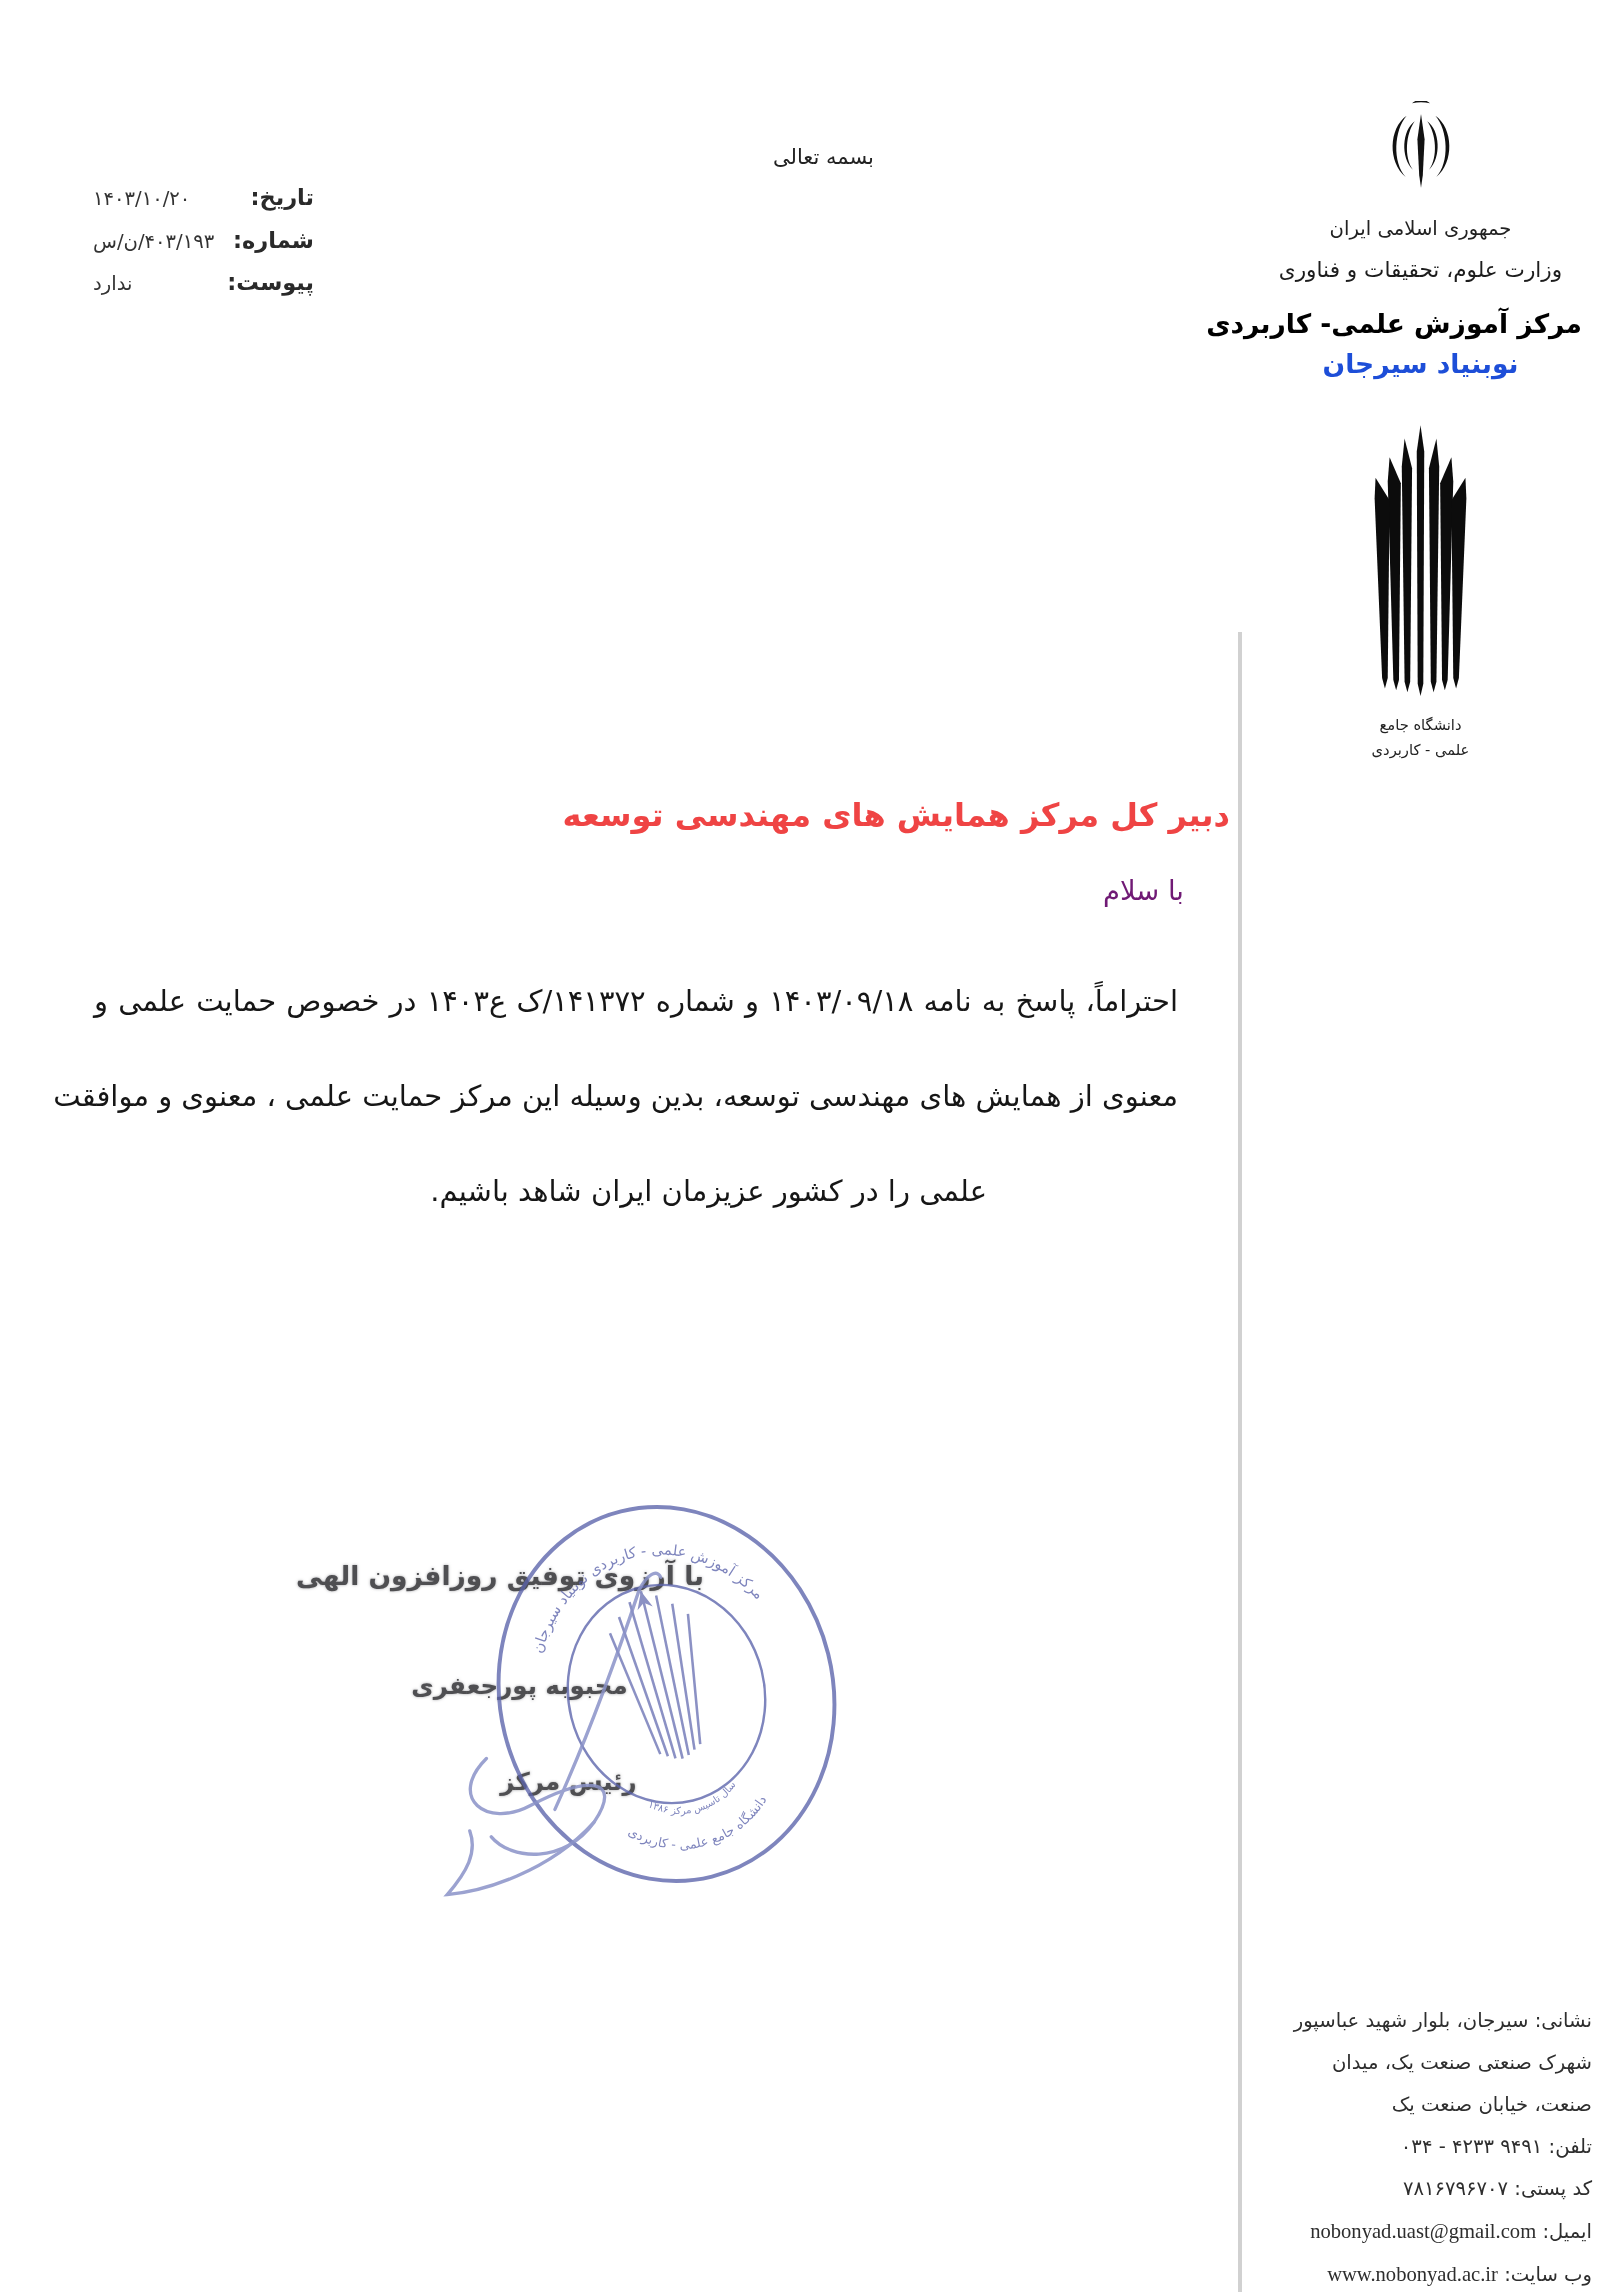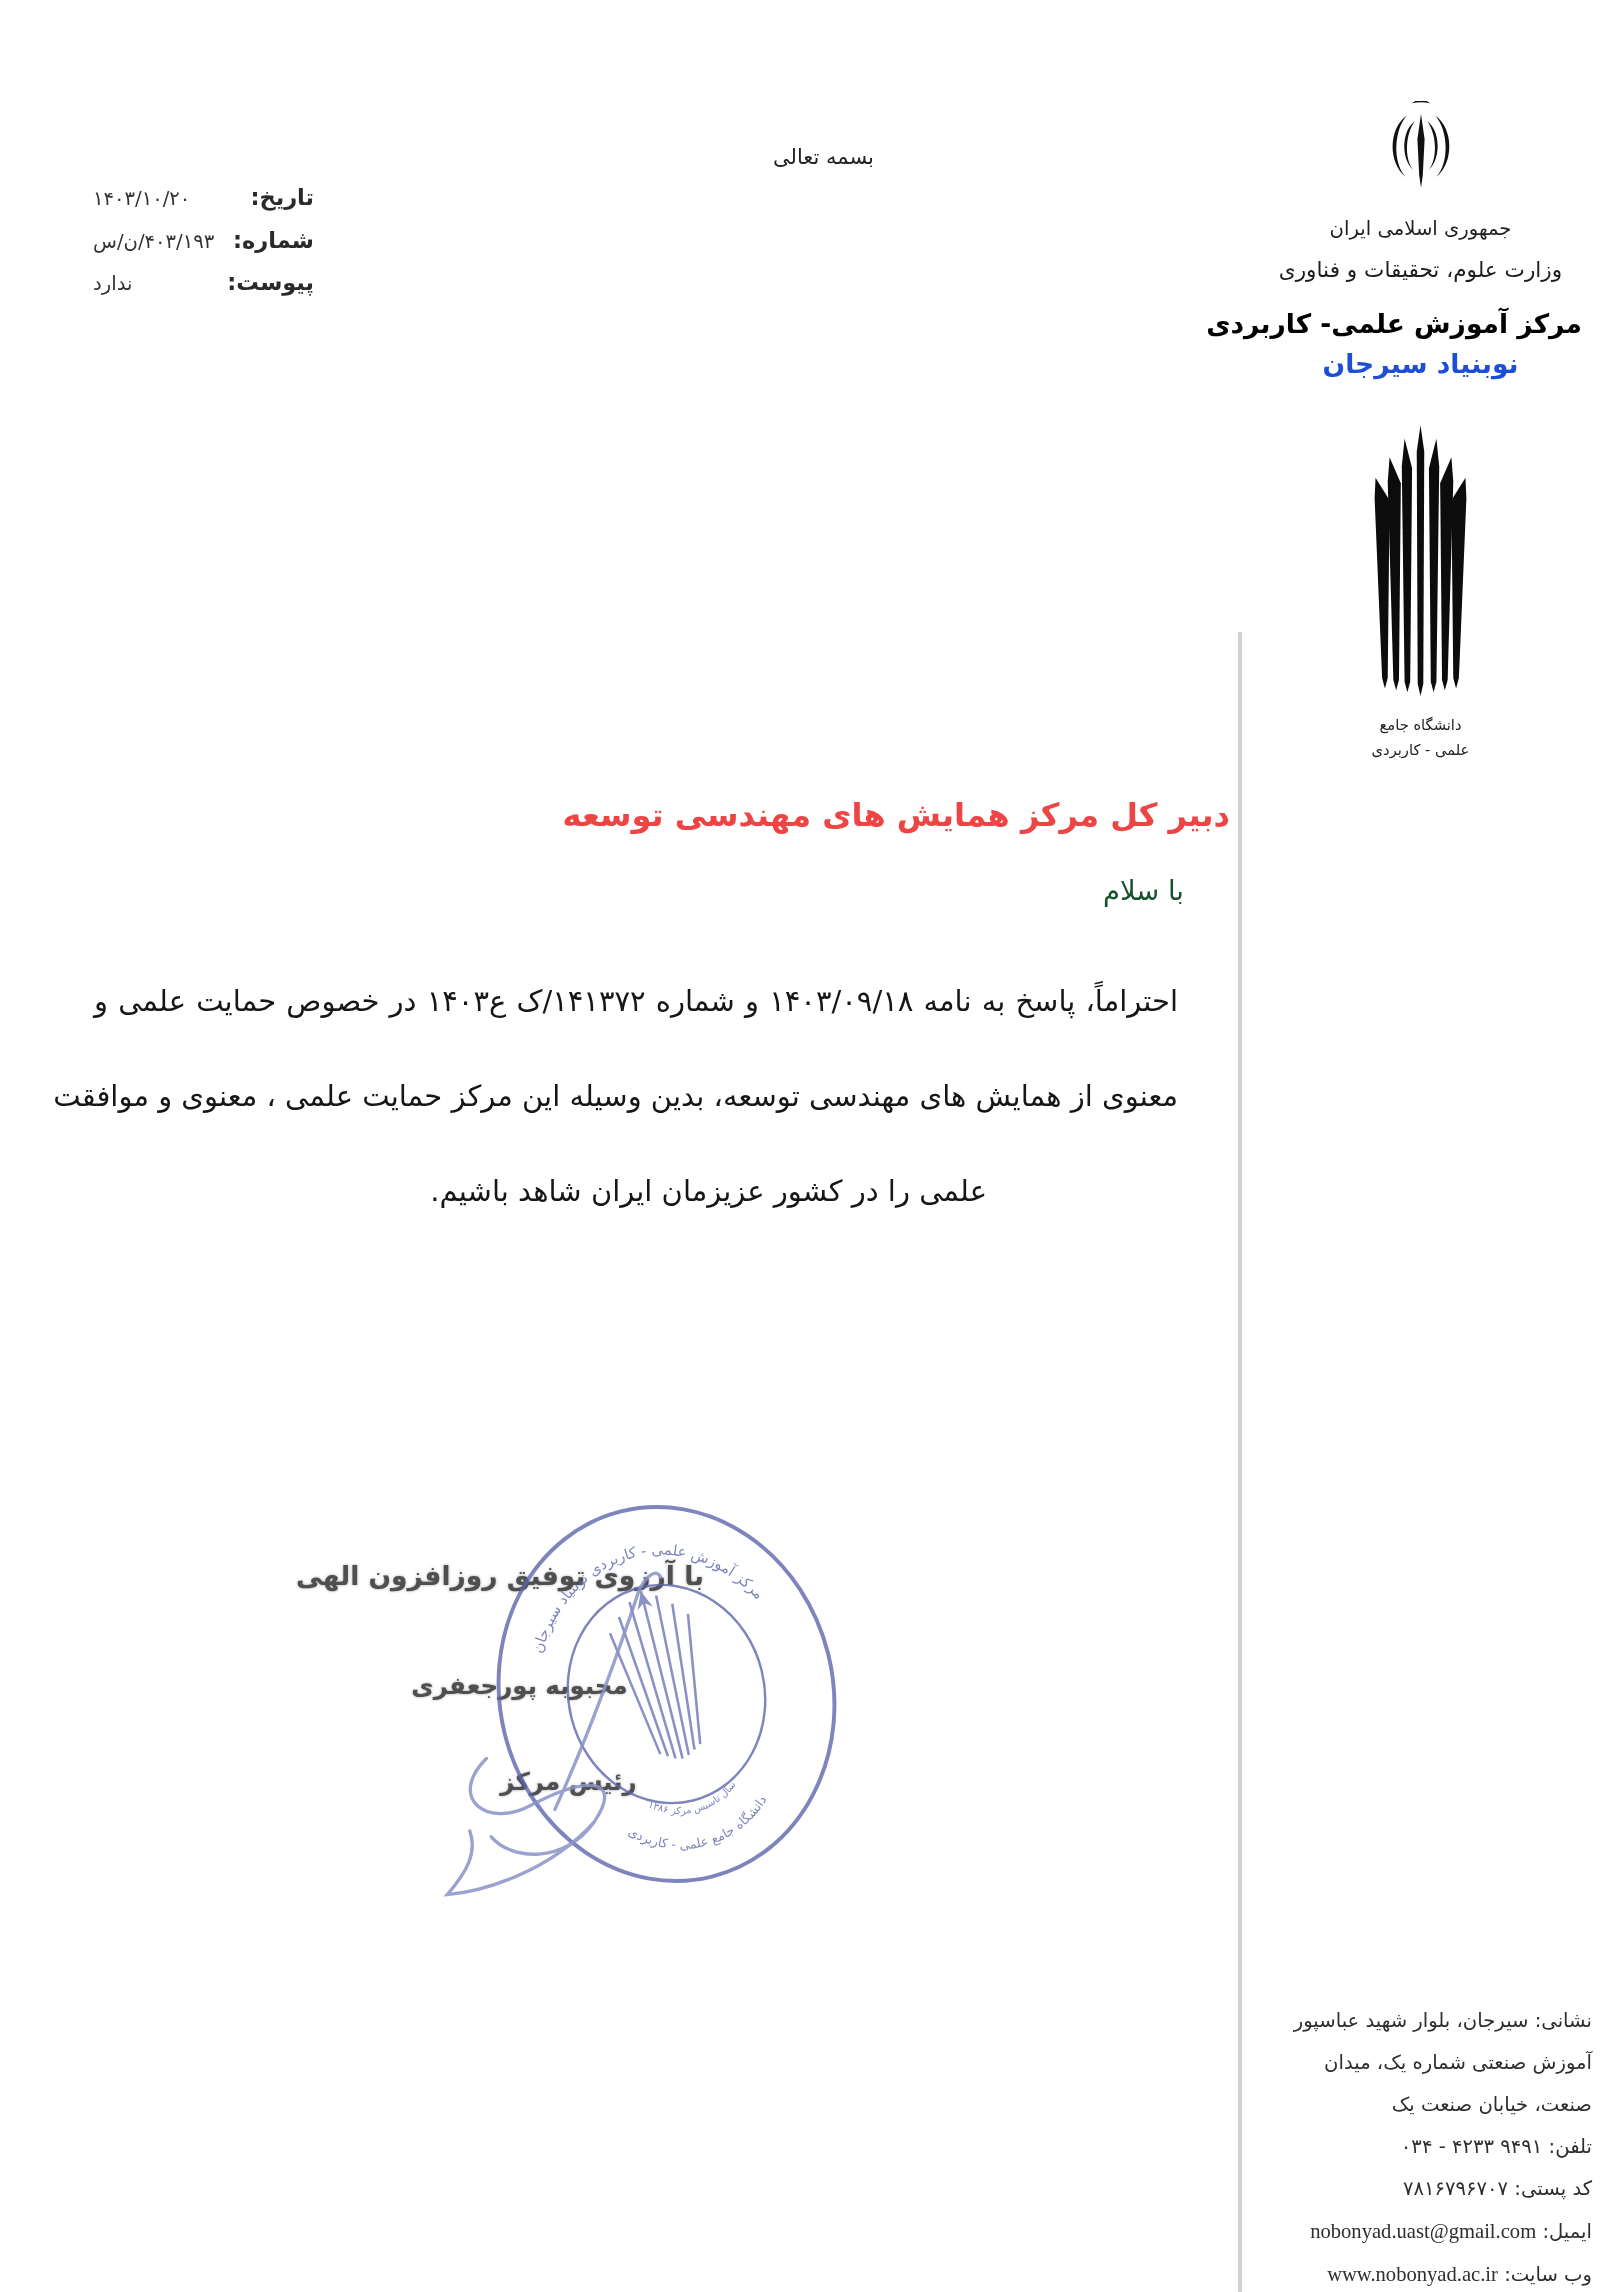--- a/index.html
+++ b/index.html
@@ -25,21 +25,21 @@
   .lh-bold2{font-size:26.5px;font-weight:bold;margin-top:8.8px;color:#1d4ed8;}
   .lh-logo{margin-top:41px;}
   .lh-caption{font-size:14.7px;line-height:24.5px;color:#222;margin-top:5.9px;}
 
   
   #foldline{left:1238px;top:632px;width:3.9px;height:1660px;background:#bdbdbd;opacity:.7;}
 
   
   #recipient-1{right:391px;top:668px;font-size:32px;font-weight:bold;color:#000;}
   #recipient-2{right:391px;top:796px;font-size:32px;font-weight:bold;color:#ef4444;}
-  #salutation{right:437px;top:875px;font-size:27.4px;color:#14532d;}
+  #salutation{right:437px;top:875px;font-size:27.4px;color:#701a75;}
 
   
   #body{left:94px;top:984px;width:1084px;}
   .body-line{font-size:29px;color:#161616;height:95px;direction:rtl;
              text-align:justify;text-align-last:justify;white-space:nowrap;}
   .body-line.last{text-align:center;text-align-last:right;padding-left:0;padding-right:191px;}
 
   
   .sig-gray{color:#4f4f52;font-weight:bold;text-shadow:0 0 2.9px rgba(90,90,95,.55);}
   #sig-wish{left:294px;top:1560px;width:412px;text-align:center;font-size:26.5px;}
@@ -159,21 +159,21 @@
         <path d="M 252,42 C 260,26 270,20 274,29"></path>
         <path d="M 252,42 C 226,120 196,200 166,266"></path>
         <path d="M 96,214 C 56,254 96,286 141,262 C 200,231 236,234 206,279 C 176,322 121,318 101,294"></path>
         <path d="M 206,279 C 160,330 92,350 56,353 C 76,330 87,310 79,288"></path>
       </g>
     </svg>
   </div>
 
   <div id="footer" class="abs">
     <div class="nowrap">نشانی: سیرجان، بلوار شهید عباسپور</div>
-    <div class="nowrap">آموزش صنعتی شماره یک، میدان</div>
+    <div class="nowrap">شهرک صنعتی صنعت یک، میدان</div>
     <div class="nowrap">صنعت، خیابان صنعت یک</div>
     <div class="nowrap">تلفن: ۹۴۹۱ ۴۲۳۳ - ۰۳۴</div>
     <div class="nowrap">کد پستی: ۷۸۱۶۷۹۶۷۰۷</div>
     <div class="nowrap">
       <span>ایمیل:</span>
       <span class="latin" dir="ltr">nobonyad.uast@gmail.com</span>
     </div>
     <div class="nowrap">
       <span>وب سایت:</span>
       <span class="latin" dir="ltr">www.nobonyad.ac.ir</span>

